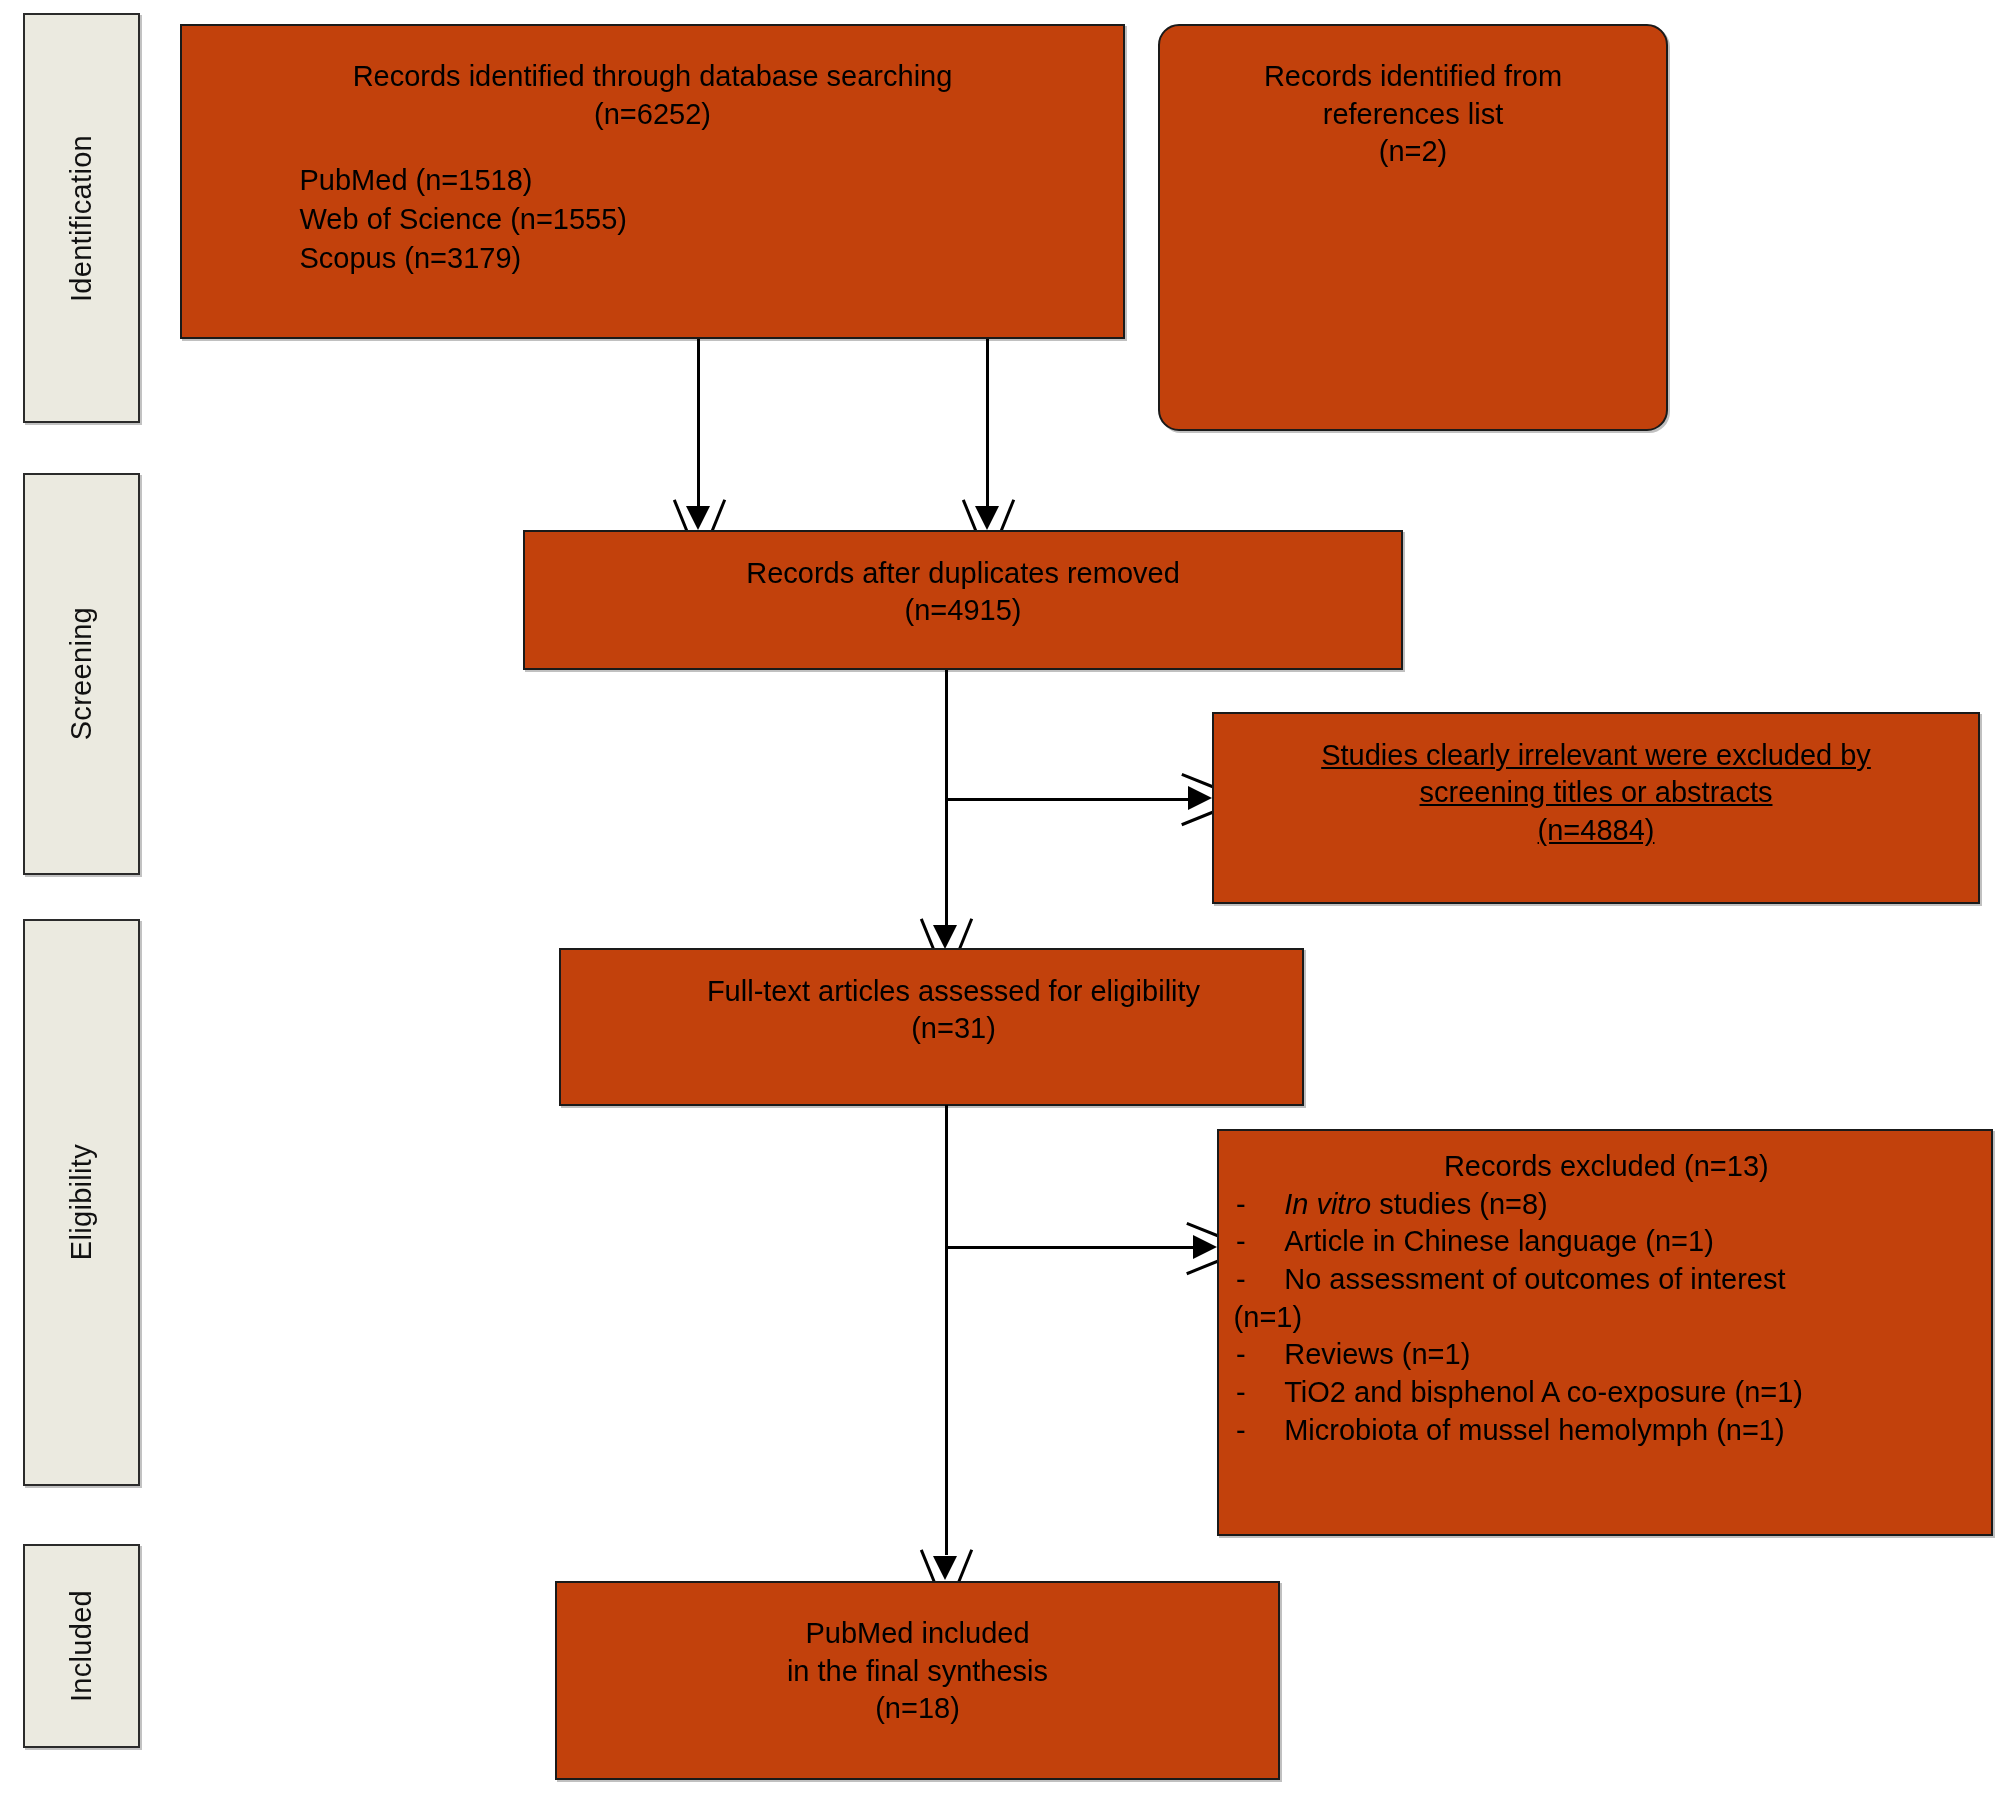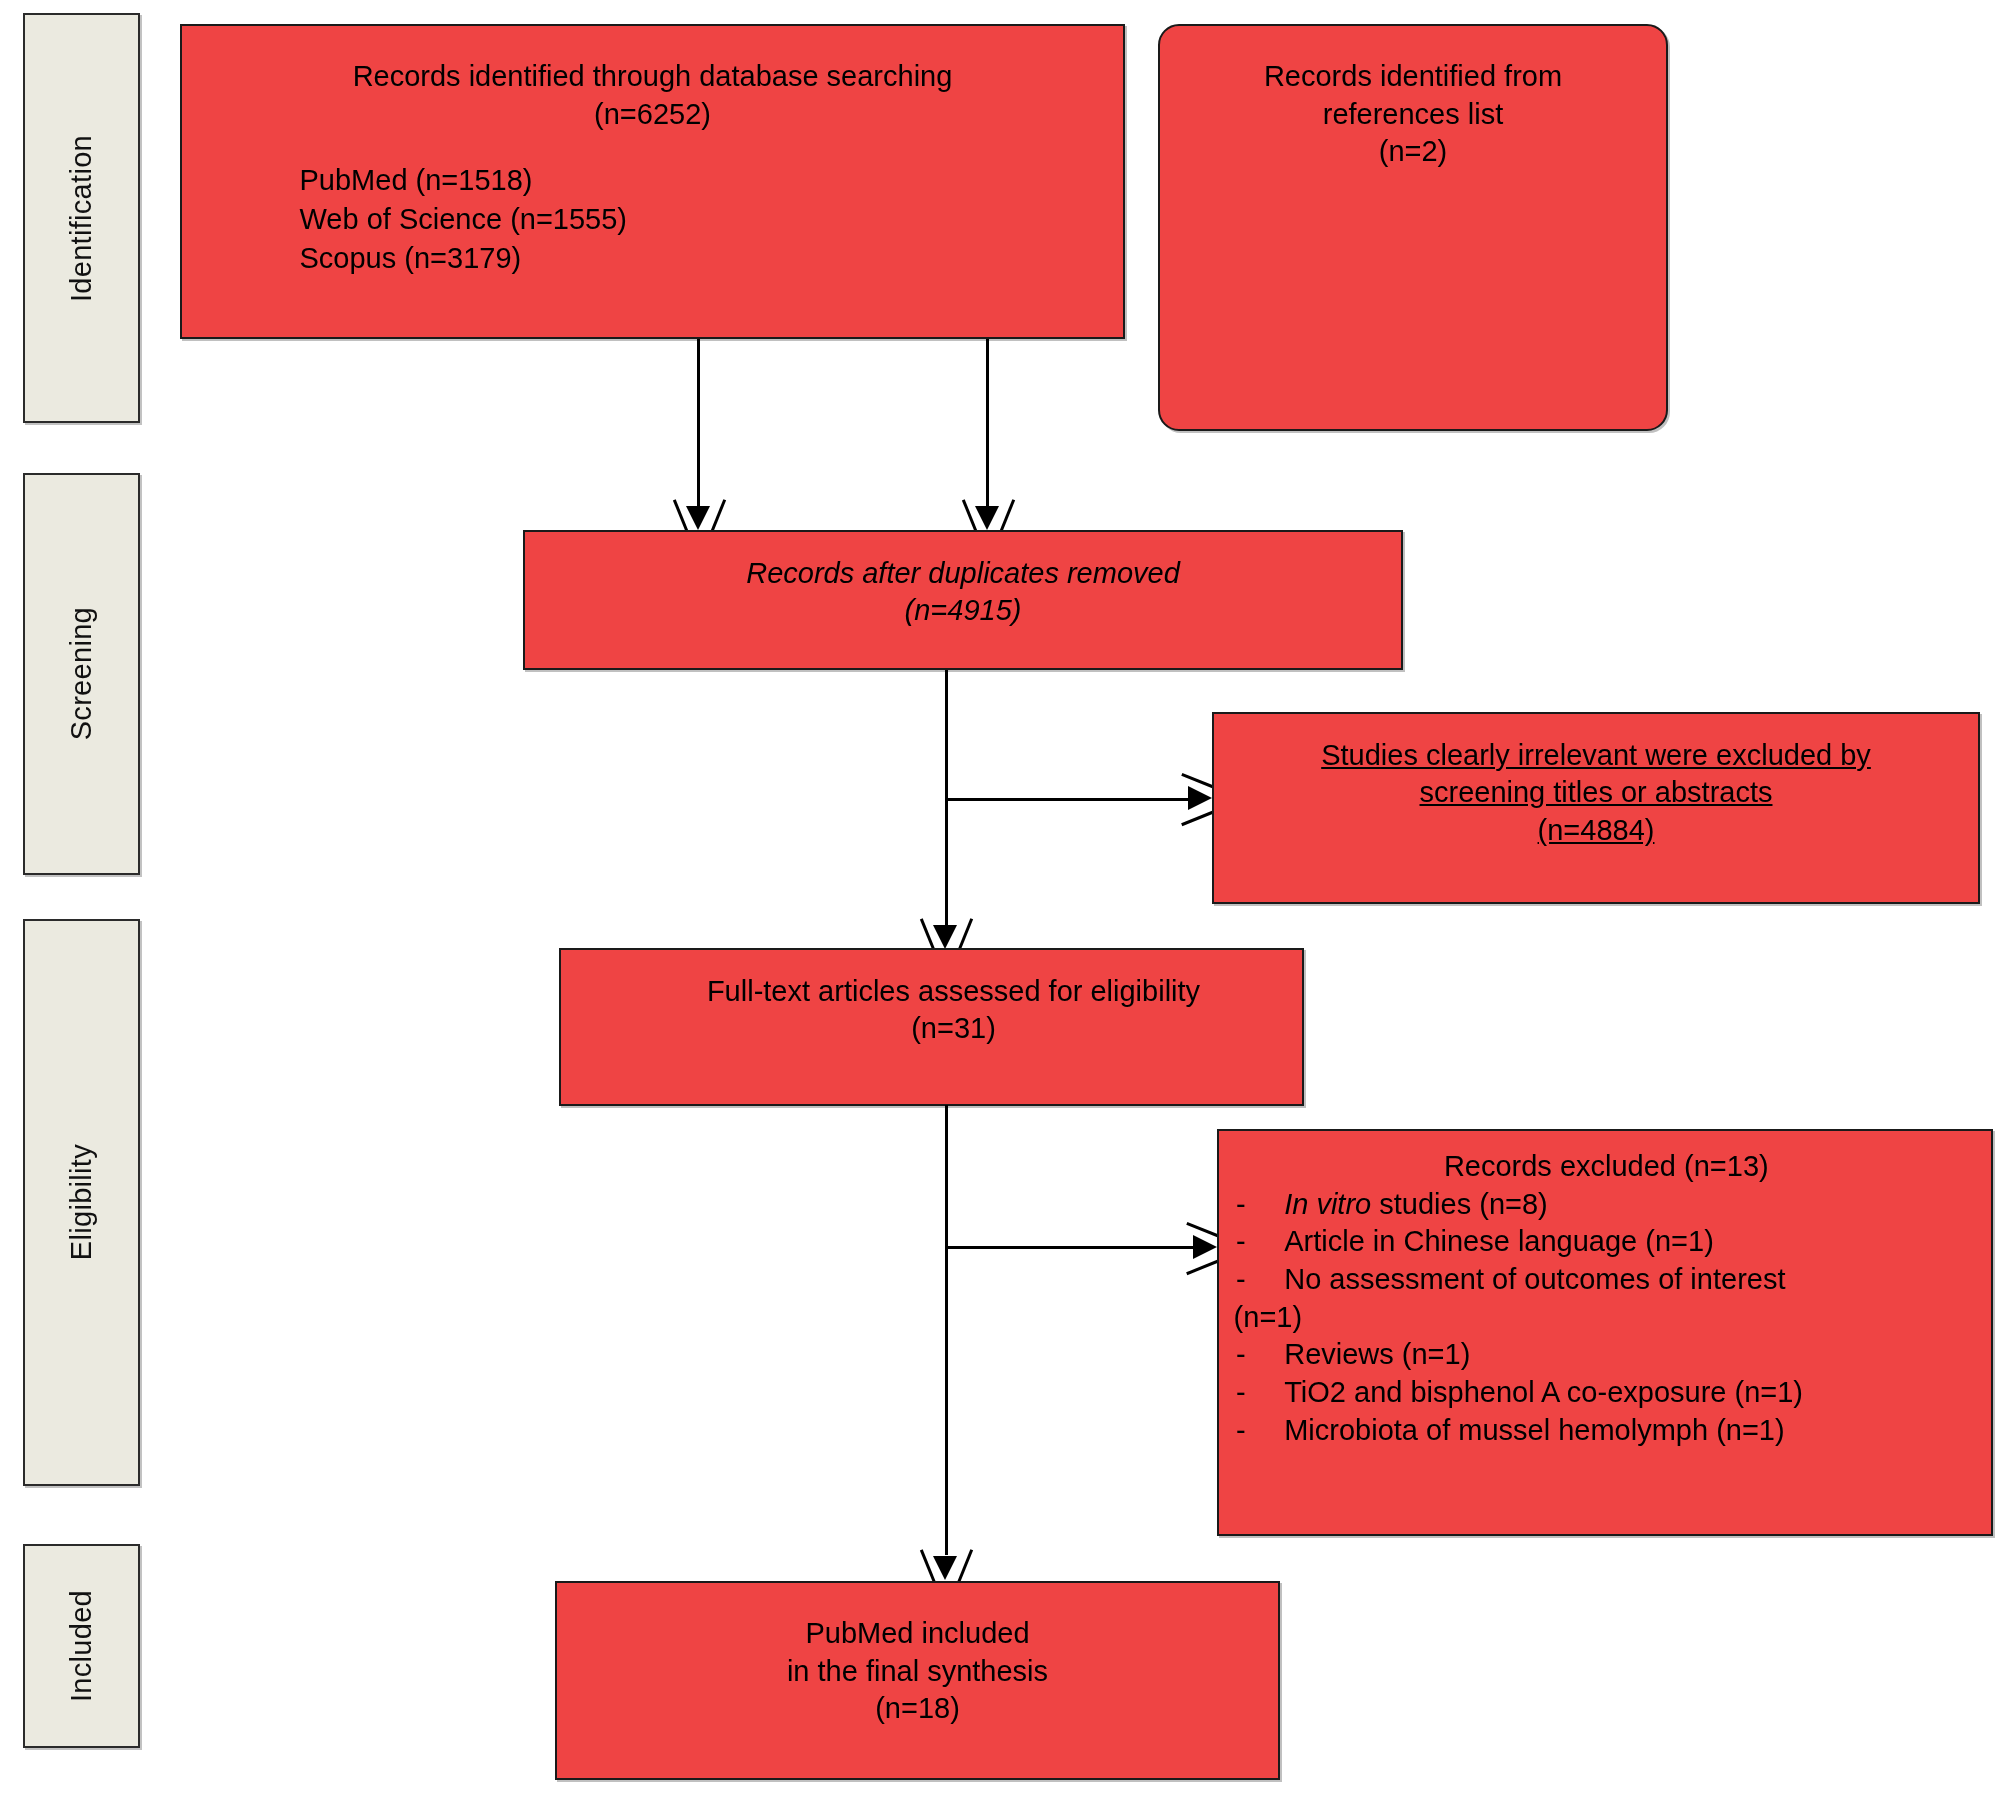--- a/index.html
+++ b/index.html
@@ -34,21 +34,21 @@
     transform: rotate(180deg);
     font-size: 29px;
     letter-spacing: 0.3px;
     white-space: nowrap;
     color: #111;
   }
 
   
   .flow-box {
     position: absolute;
-    background: #ef4444;
+    background: #c2410c;
     border: 2px solid #1a1a1a;
     box-sizing: border-box;
     box-shadow: 2px 2px 0 0 rgba(130,130,130,0.5);
     overflow: hidden;
   }
   .box-inner {
     width: 100%;
     height: 100%;
     box-sizing: border-box;
     display: flex;
@@ -178,21 +178,21 @@
       <span class="line ctr">(n=2)</span>
     </div>
   </div>
 
   <div class="vline" style="left:697px; top:339px; height:167px;"></div>
   <div class="arrow-down ah-down" style="left:686px; top:506px;"></div>
 
   <div class="vline" style="left:986px; top:339px; height:167px;"></div>
   <div class="arrow-down ah-down" style="left:975px; top:506px;"></div>
 
-  <div class="flow-box" style="left:523px; top:530px; width:880px; height:140px;font-style:italic;">
+  <div class="flow-box" style="left:523px; top:530px; width:880px; height:140px;">
     <div class="box-inner pad-top-34 pad-lr-26">
       <span class="line ctr">Records after duplicates removed</span>
       <span class="line ctr">(n=4915)</span>
     </div>
   </div>
 
   <div class="vline" style="left:945px; top:670px; height:255px;"></div>
   <div class="arrow-down ah-down" style="left:933px; top:925px;"></div>
 
   <div class="hline" style="left:945px; top:798px; width:244px;"></div>

